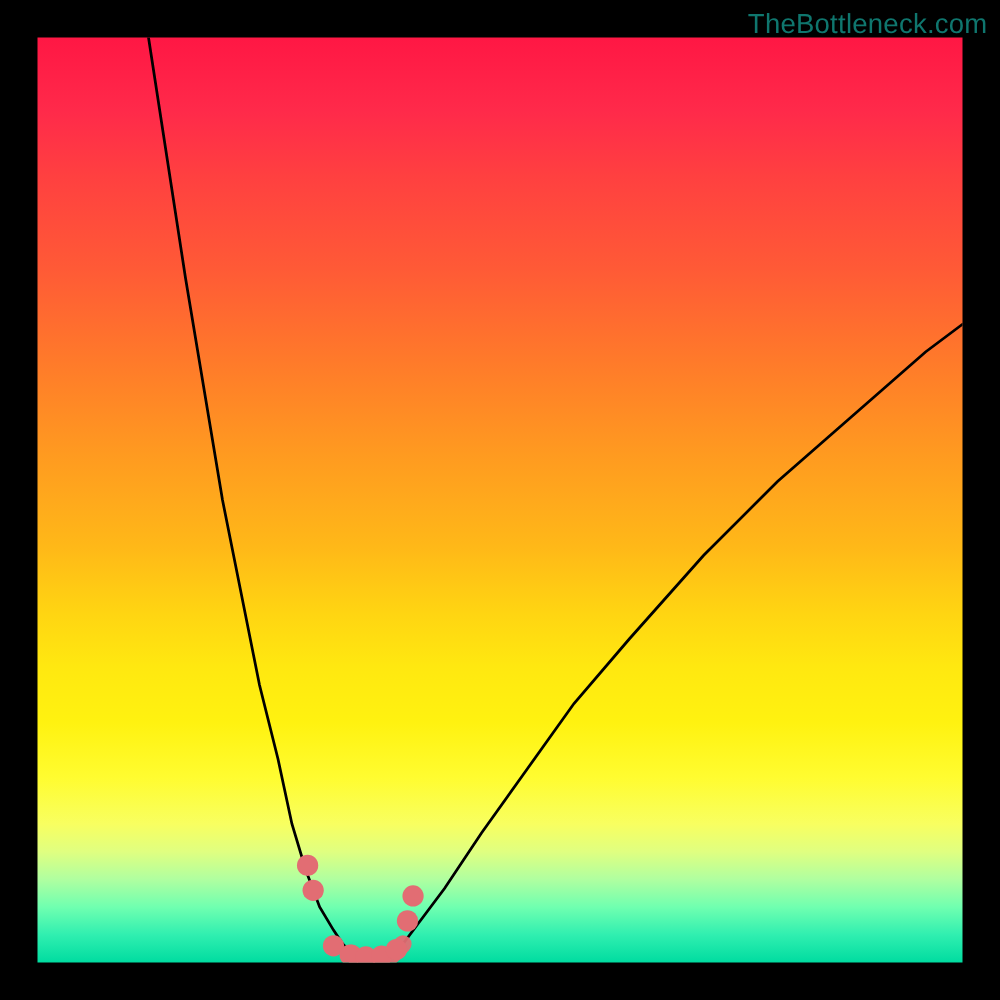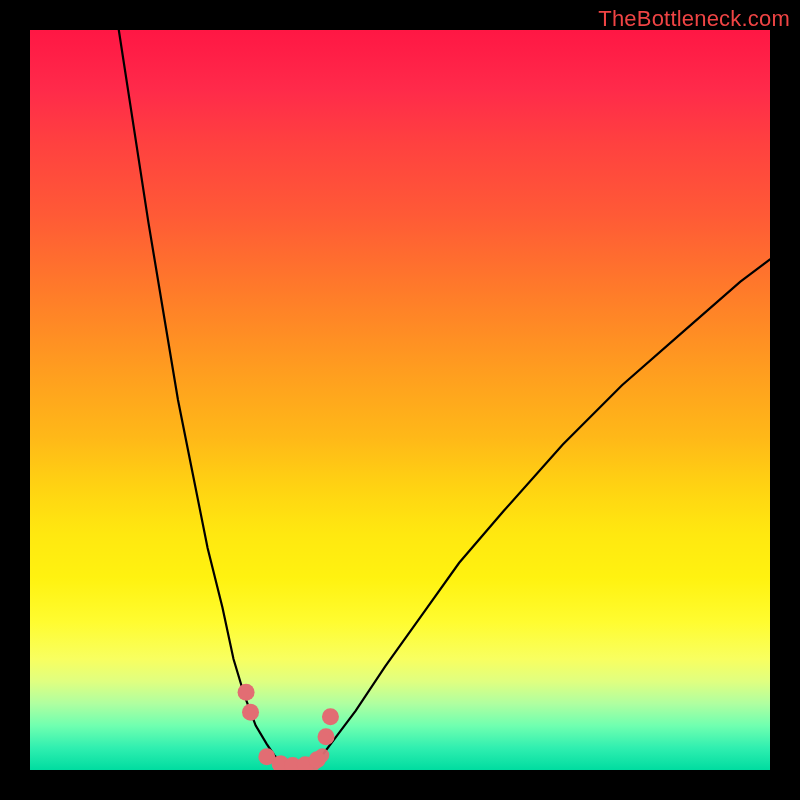--- a/index.html
+++ b/index.html
@@ -40,21 +40,21 @@
     left: 0; top: 0;
     width: 100%; height: 100%;
     pointer-events: none;
   }
   .watermark {
     position: absolute;
     top: 6px;
     right: 10px;
     font-family: Arial, Helvetica, sans-serif;
     font-size: 22px;
-    color: #ef4444;
+    color: #0f766e;
     letter-spacing: 0.2px;
   }
 </style>
 </head>
 <body>
 
 <div class="frame">
   <div class="plot-area">
     <svg class="curve-svg" viewBox="0 0 740 740" preserveAspectRatio="none">
       <g id="curve-group">

